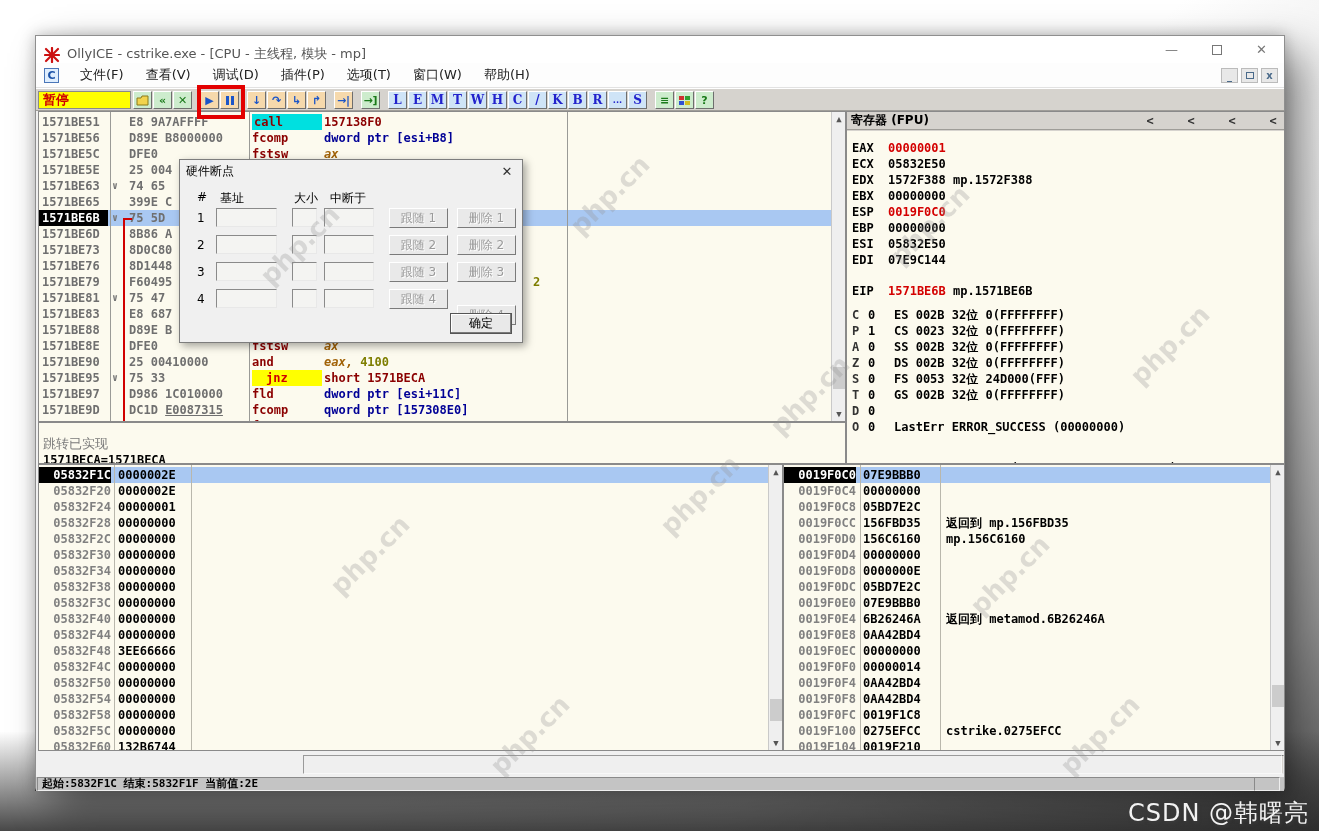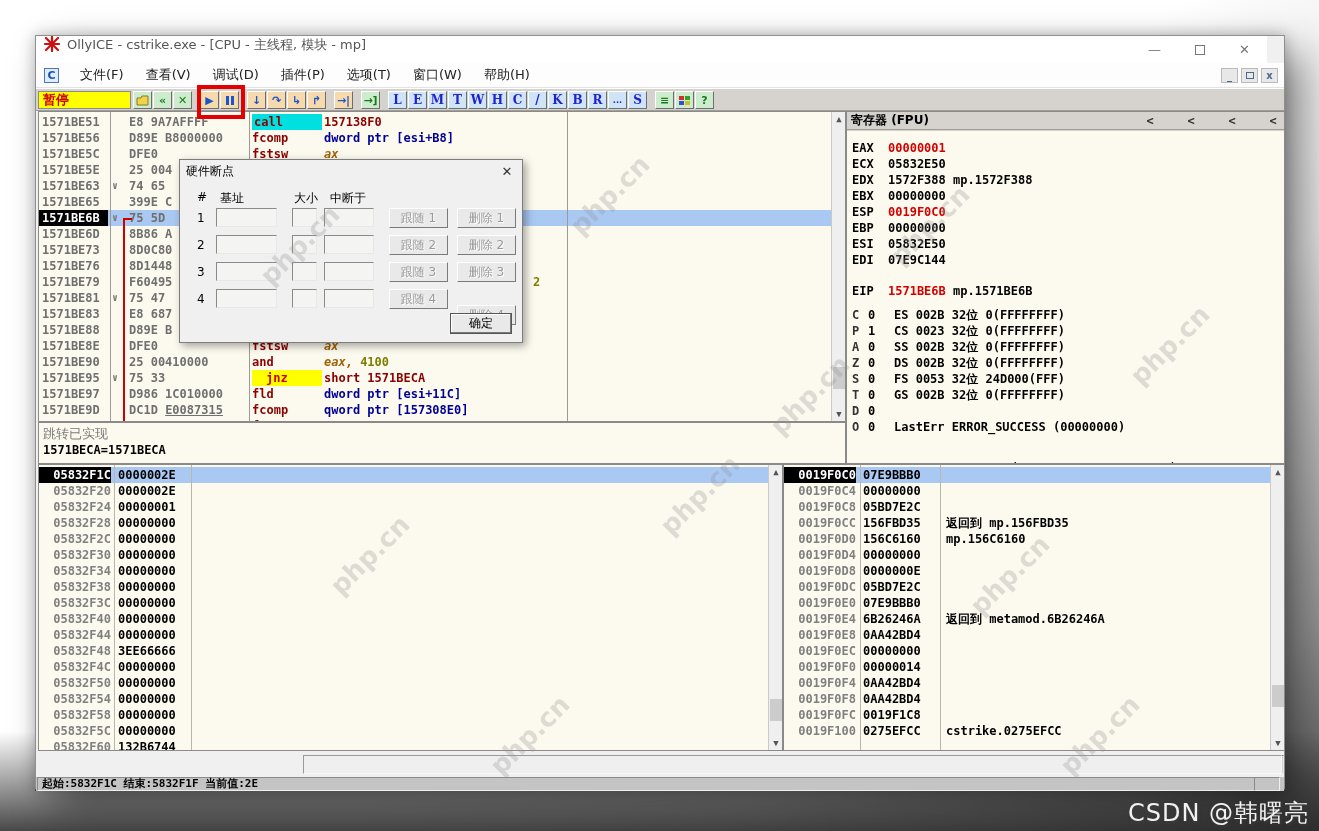--- a/index.html
+++ b/index.html
@@ -10,22 +10,22 @@
       linear-gradient(to bottom, rgba(0,0,0,0) 88%, rgba(40,40,40,.85) 100%),
       linear-gradient(135deg, #ffffff 55%, #e8e8e8 72%, #9a9a9a 90%, #555 100%);
     position:relative;
   }
   .mono { font-family:"DejaVu Sans Mono", monospace; font-weight:bold; font-size:12px; }
 
   
   .window { position:absolute; left:35px; top:35px; width:1250px; height:756px;
     background:#f0f0f0; border:1px solid #8f8f8f; border-bottom:3px solid #222;
     box-shadow: 18px 18px 40px rgba(0,0,0,.45), 0 0 14px rgba(0,0,0,.25); }
-  .titlebar { position:absolute; left:0; top:0; right:17px; height:27px; background:#fff;
-    display:flex; align-items:flex-start; padding-left:8px; font-size:13px; color:#555; }
+  .titlebar { position:absolute; left:0; top:0; right:0; height:27px; background:#fff;
+    display:flex; align-items:flex-end; padding-left:8px; font-size:13px; color:#555; }
   .title-icon { width:16px; height:16px; margin-right:7px; }
   .win-controls { margin-left:auto; display:flex; height:100%; }
   .win-btn { width:45px; height:100%; display:flex; align-items:center; justify-content:center;
     color:#777; font-size:13px; }
   .max-glyph { width:10px; height:10px; border:1px solid #777; display:inline-block; }
 
   .menubar { position:absolute; left:0; top:27px; right:0; height:25px; background:#fdfdfd;
     display:flex; align-items:center; font-size:13px; color:#222; border-bottom:1px solid #e2e2e2;}
   .menu-sysicon { width:15px; height:15px; background:#dfeefe; border:1px solid #4a76b8; color:#1b52a8;
     font-size:11px; font-weight:bold; text-align:center; line-height:13px; margin:0 10px 0 8px; }
@@ -79,21 +79,21 @@
   .dz-mn { position:absolute; left:213px; width:70px; }
   .dz-ops { position:absolute; left:285px; }
   .dz-tail { position:absolute; left:494px; }
   .c-mar { color:#8b0000; } .c-navy { color:#000096; } .c-blk { color:#a16207;font-style:italic; } .c-olv { color:#7e7e00; }
   .mn-call { background:#00e0e0; color:#8b0000; padding:0 2px; }
   .mn-jnz  { background:#ffff00; color:#d00000; padding:0 14px; }
   .jump-line { position:absolute; left:84px; width:2px; background:#d00000; }
   .jump-nub  { position:absolute; left:84px; width:9px; height:2px; background:#d00000; }
 
   
-  .hint1 { color:#7a7a7a; font-size:13px; padding:2px 0 0 4px; }
+  .hint1 { color:#7a7a7a; font-size:13px; padding:12px 0 0 4px; }
   .hint2 { padding-left:4px; color:#000; }
 
   
   .regs-header { height:18px; background:#d6d3ce; border-bottom:1px solid #9f9d98;
     font-size:12px; font-weight:bold; color:#000; display:flex; align-items:center; padding:0 4px; }
   .regs-header .spacer { flex:1; }
   .reg-lt { width:14px; text-align:center; color:#333; font-family:"DejaVu Sans Mono",monospace;
     font-weight:bold; margin-left:27px; }
   .regs-body { position:absolute; left:0; top:19px; right:0; bottom:0; background:#fcfaee; }
   .reg-row { height:16px; line-height:16px; white-space:pre; padding-left:5px; }
@@ -370,20 +370,21 @@
         <div class="dm-row"><span class="dm-addr">0019F0DC</span><span class="dm-val">05BD7E2C</span></div>
         <div class="dm-row"><span class="dm-addr">0019F0E0</span><span class="dm-val">07E9BBB0</span></div>
         <div class="dm-row"><span class="dm-addr">0019F0E4</span><span class="dm-val">6B26246A</span><span class="dm-com">返回到 metamod.6B26246A</span></div>
         <div class="dm-row"><span class="dm-addr">0019F0E8</span><span class="dm-val">0AA42BD4</span></div>
         <div class="dm-row"><span class="dm-addr">0019F0EC</span><span class="dm-val">00000000</span></div>
         <div class="dm-row"><span class="dm-addr">0019F0F0</span><span class="dm-val">00000014</span></div>
         <div class="dm-row"><span class="dm-addr">0019F0F4</span><span class="dm-val">0AA42BD4</span></div>
         <div class="dm-row"><span class="dm-addr">0019F0F8</span><span class="dm-val">0AA42BD4</span></div>
         <div class="dm-row"><span class="dm-addr">0019F0FC</span><span class="dm-val">0019F1C8</span></div>
         <div class="dm-row"><span class="dm-addr">0019F100</span><span class="dm-val">0275EFCC</span><span class="dm-com">cstrike.0275EFCC</span></div>
+        <div class="dm-row"><span class="dm-addr">0019F104</span><span class="dm-val">0019F210</span></div>
       </div>
     <div class="colsep" style="left:76px;"></div>
     <div class="colsep" style="left:156px;"></div>
     <div class="vscroll">
       <div class="arr up">▲</div>
       <div class="thumb" style="top:220px; height:22px;"></div>
       <div class="arr down">▼</div>
     </div>
   </div>
 

